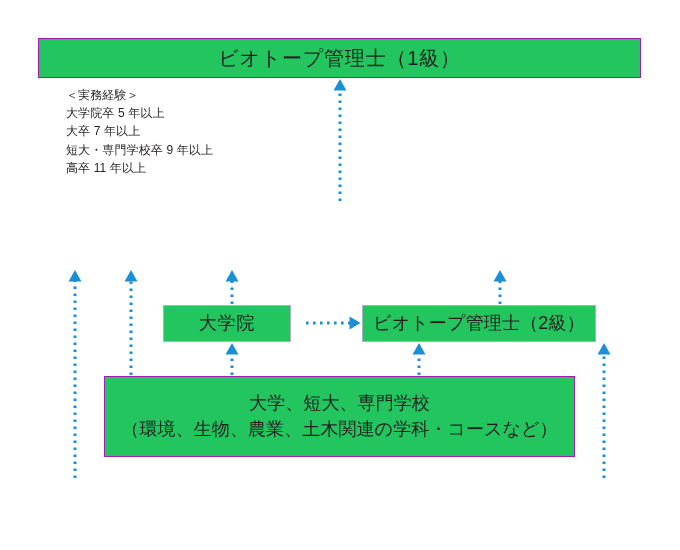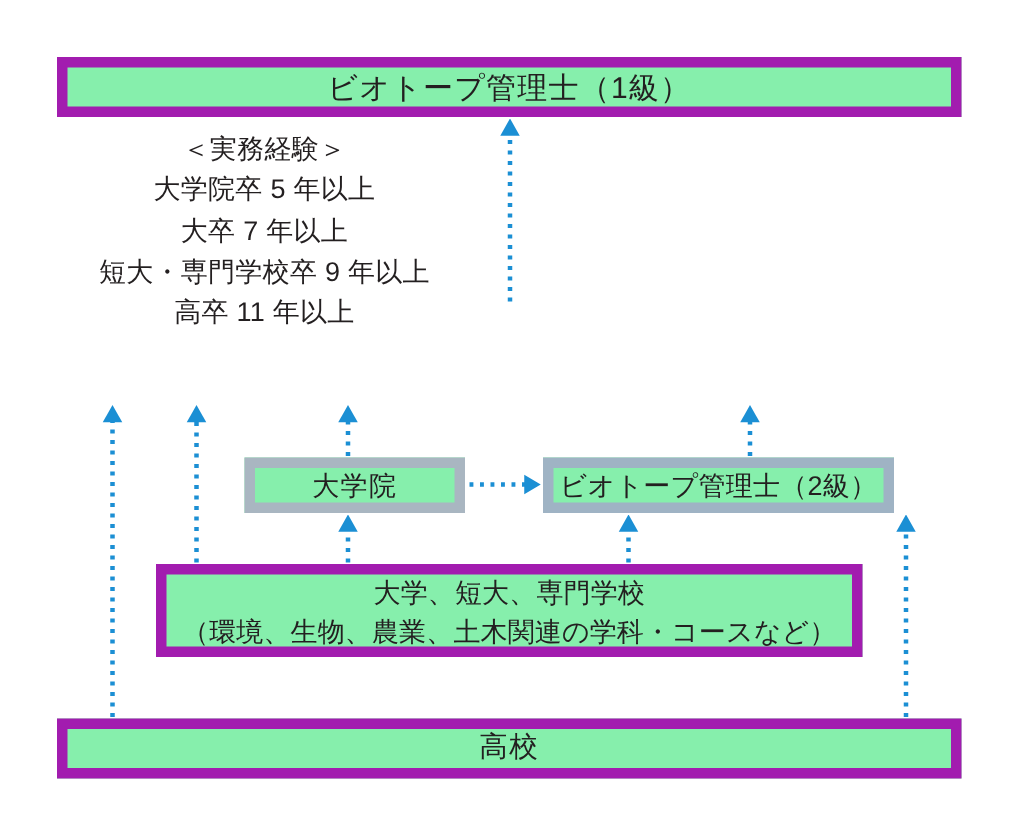--- a/index.html
+++ b/index.html
@@ -29,23 +29,24 @@
     top: 0;
     width: 680px;
     height: 550px;
     pointer-events: none;
   }
 
   
   .node {
     position: absolute;
     box-sizing: border-box;
-    background: #86efac;
-    border: 7px solid #a21caf;
+    background: #22c55e;
+    border: 1px solid #a21caf;
     display: flex;
+    align-items: center;
     justify-content: center;
     text-align: center;
     line-height: 1.42;
     color: #231f20;
   }
   .node .label {
     display: block;
     width: 100%;
     white-space: pre-line;
   }
@@ -59,59 +60,58 @@
 
   .node-field {
     left: 38px;  top: 203px;
     width: 603px; height: 65px;
     font-size: 19px;
     letter-spacing: 0.02em;
   }
 
   .node-grad {
     left: 163px; top: 305px;
-    width: 147px; height: 37px;
+    width: 128px; height: 37px;
     border-color: #a9b6c1;
     font-size: 18px;
     letter-spacing: 0.05em;
   }
 
   .node-biotope2 {
     left: 362px; top: 305px;
     width: 234px; height: 37px;
     border-color: #9fb3c4;
     font-size: 18px;
     letter-spacing: 0.01em;
   }
 
   .node-college {
     left: 104px; top: 376px;
-    width: 471px; height: 62px;
+    width: 471px; height: 81px;
     font-size: 18px;
     letter-spacing: 0.005em;
   }
 
   .node-highschool {
     left: 38px;  top: 479px;
     width: 603px; height: 40px;
     font-size: 19px;
     letter-spacing: 0.05em;
   }
 
   
   .note {
     position: absolute;
     left: 66px;
     top: 86px;
-    font-size: 18px;
+    font-size: 12px;
     line-height: 1.52;
     white-space: pre-line;
     color: #231f20;
     letter-spacing: 0.01em;
-    text-align: center;
   }
 </style>
 </head>
 <body>
 
 <div id="diagram">
 
   <svg id="connectors" viewBox="0 0 680 550" width="680" height="550" xmlns="http://www.w3.org/2000/svg">
     <defs>
       <marker id="ah-up" markerWidth="14" markerHeight="12" refX="7" refY="11" orient="0" markerUnits="userSpaceOnUse">
@@ -161,17 +161,14 @@
 
   <div class="node node-biotope2">
     <span class="label">ビオトープ管理士（2級）</span>
   </div>
 
   <div class="node node-college">
     <span class="label">大学、短大、専門学校
 （環境、生物、農業、土木関連の学科・コースなど）</span>
   </div>
 
-  <div class="node node-highschool">
-    <span class="label">高校</span>
-  </div>
 
 </div>
 
 </body></html>

